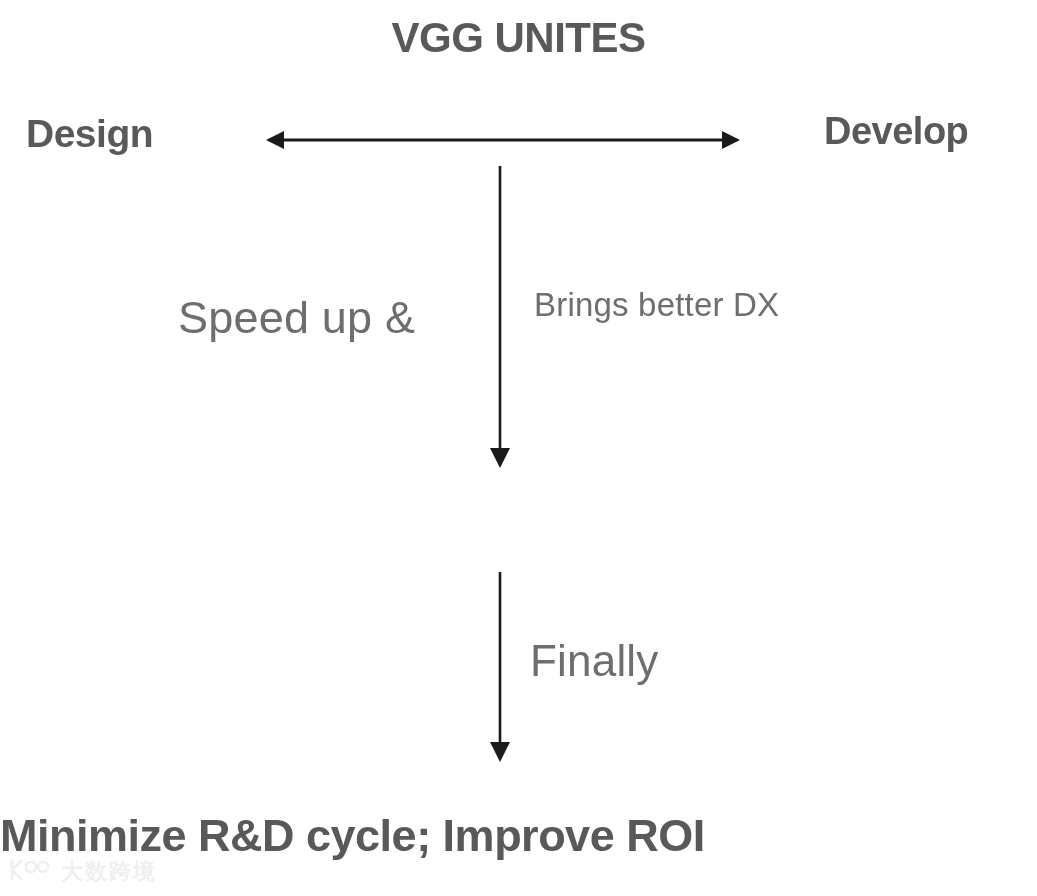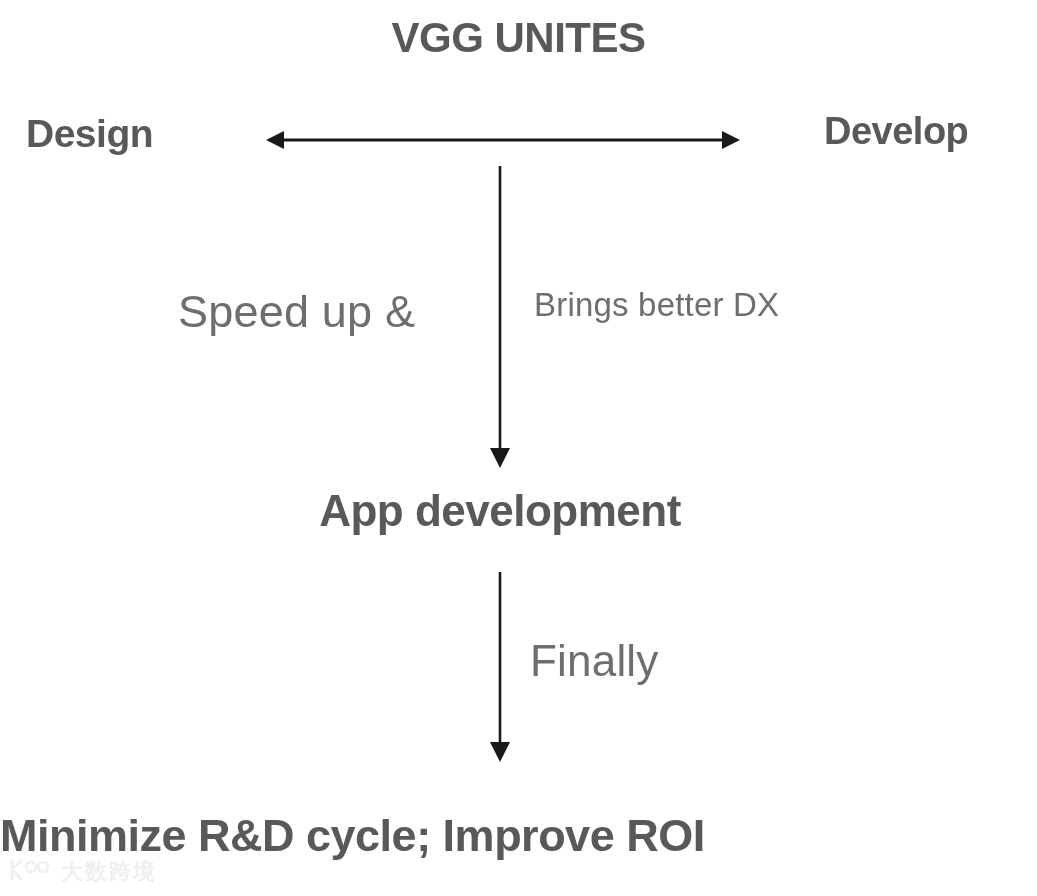--- a/index.html
+++ b/index.html
@@ -65,21 +65,21 @@
   }
   #node-outcome {
     left: 0;
     width: 1037px;
     top: 810px;
     font-size: 45px;
   }
 
   #label-speed-up {
     left: 178px;
-    top: 286px;
+    top: 292px;
     font-size: 45px;
   }
   #label-better-dx {
     left: 534px;
     top: 286px;
     font-size: 33px;
   }
   #label-finally {
     left: 530px;
     top: 636px;
@@ -154,21 +154,20 @@
     <svg width="40" height="312" viewBox="0 0 40 312" xmlns="http://www.w3.org/2000/svg">
       <line x1="20" y1="4" x2="20" y2="292" stroke="#1a1a1a" stroke-width="2.6"></line>
       <polygon points="20,306 10,286 30,286" fill="#1a1a1a"></polygon>
     </svg>
   </div>
 
   <div id="label-speed-up" class="node-light">Speed up &amp;</div>
 
   <div id="label-better-dx" class="node-light">Brings better DX</div>
 
-  <div id="node-app-dev" class="node-bold">App development</div>
 
   <div id="arrow-to-outcome" class="connector">
     <svg width="40" height="200" viewBox="0 0 40 200" xmlns="http://www.w3.org/2000/svg">
       <line x1="20" y1="4" x2="20" y2="180" stroke="#1a1a1a" stroke-width="2.6"></line>
       <polygon points="20,194 10,174 30,174" fill="#1a1a1a"></polygon>
     </svg>
   </div>
 
   <div id="label-finally" class="node-light">Finally</div>
 

